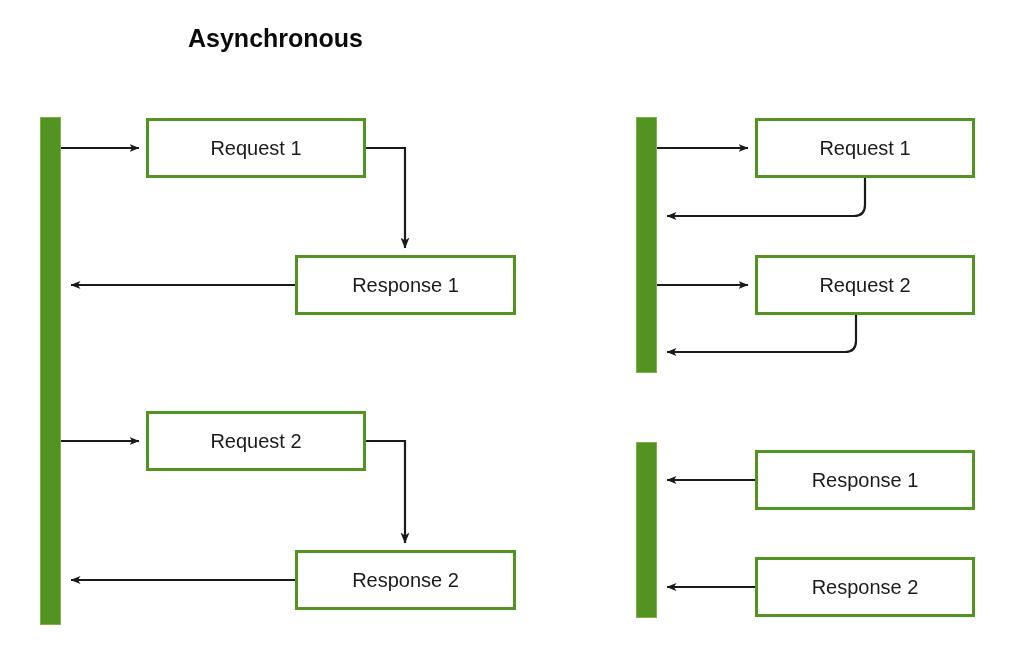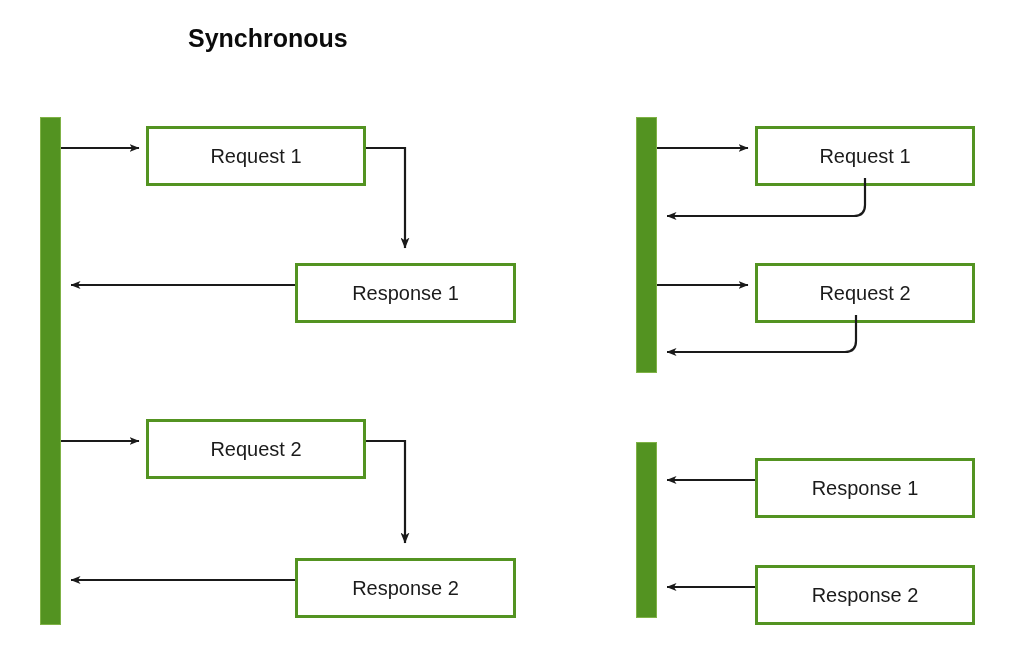--- a/index.html
+++ b/index.html
@@ -38,21 +38,20 @@
   }
 
   .msg-box {
     position: absolute;
     box-sizing: border-box;
     background: #ffffff;
     border: 3px solid #539321;
     display: flex;
     align-items: center;
     justify-content: center;
-    margin-top: 8px;
   }
   .msg-box .msg-label {
     font-size: 20px;
     color: #1b1b1b;
     line-height: 1;
     white-space: nowrap;
   }
 
   #svg-layer {
     position: absolute;
@@ -61,21 +60,21 @@
     width: 1024px;
     height: 658px;
     pointer-events: none;
   }
 </style>
 </head>
 <body>
 
 <div id="canvas" style="background: rgb(255, 255, 255);">
 
-  <div class="panel-title" id="title-sync">Synchronous</div>
+  <div class="panel-title" id="title-sync">Asynchronous</div>
 
 
   <div class="lifeline" id="sync-lifeline" style="left: 40px; top: 117px; width: 21px; height: 508px; background: rgb(83, 147, 33);"></div>
 
   <div class="msg-box" id="sync-box-0" style="left: 146px; top: 118px; width: 220px; height: 60px; border-color: rgb(83, 147, 33); background: rgb(255, 255, 255);">
     <span class="msg-label" style="color: rgb(27, 27, 27);">Request 1</span>
   </div>
   <div class="msg-box" id="sync-box-1" style="left: 295px; top: 255px; width: 221px; height: 60px; border-color: rgb(83, 147, 33); background: rgb(255, 255, 255);">
     <span class="msg-label" style="color: rgb(27, 27, 27);">Response 1</span>
   </div>

